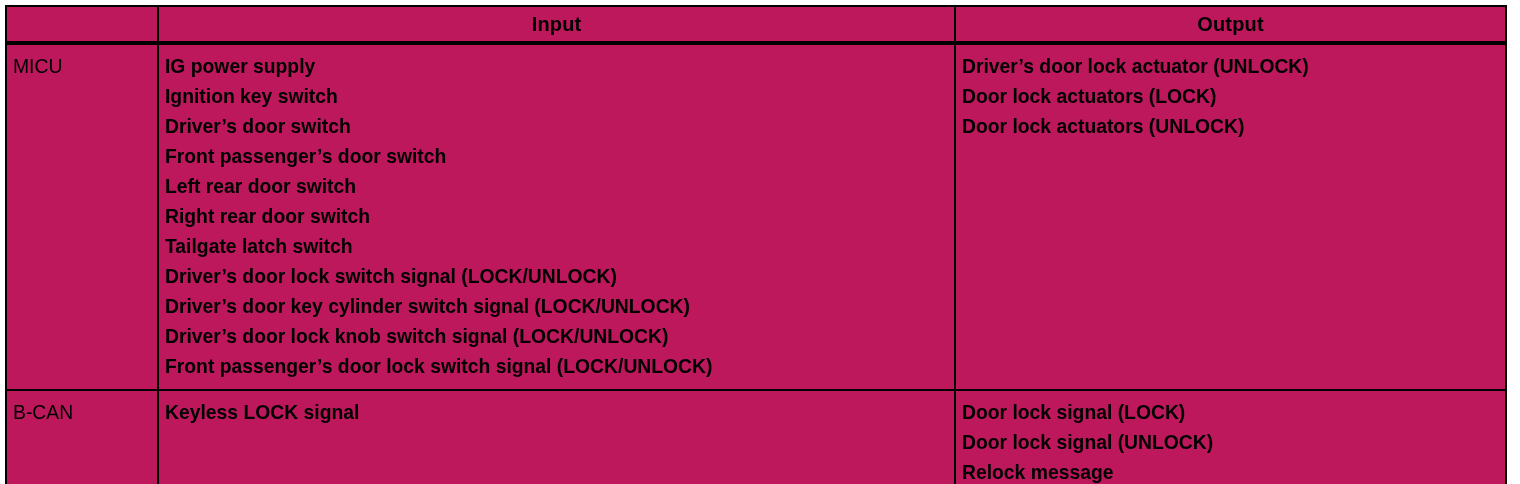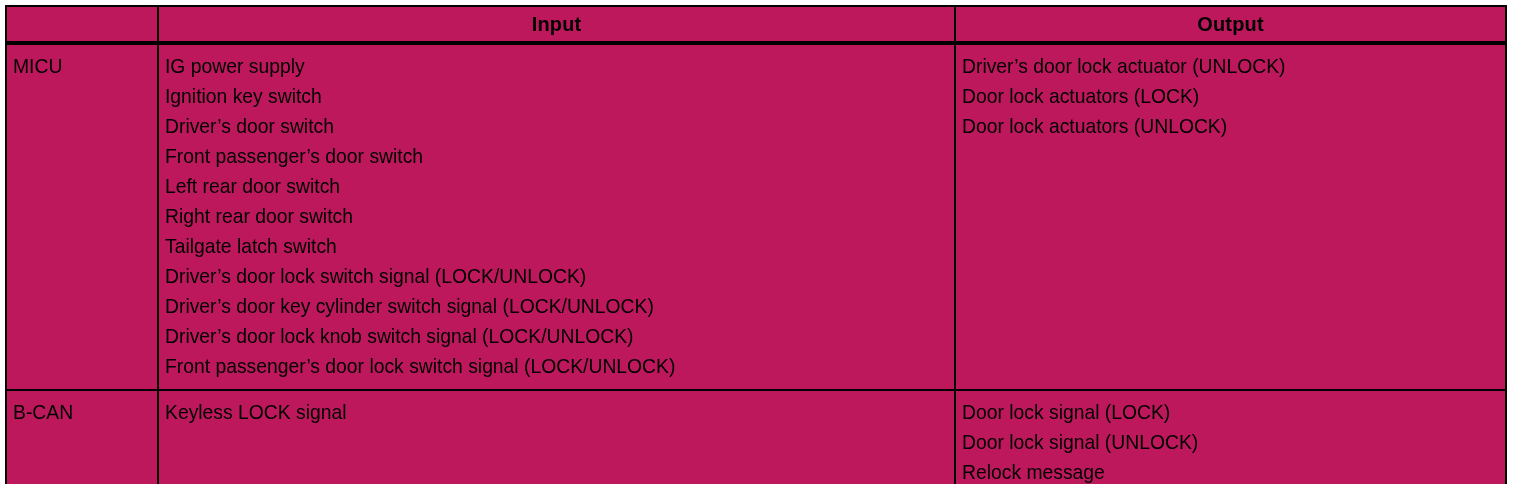--- a/index.html
+++ b/index.html
@@ -88,20 +88,21 @@
     line-height: 30px;
     white-space: nowrap;
     transform: scaleX(0.92);
     transform-origin: left center;
   }
 
   ul.line-list {
     list-style: none;
     margin: 0;
     padding: 0;
+    font-weight: bold;
   }
   ul.line-list li {
     font-size: 21px;
     line-height: 30px;
     white-space: nowrap;
     transform: scaleX(0.92);
     transform-origin: left center;
   }
 
   

